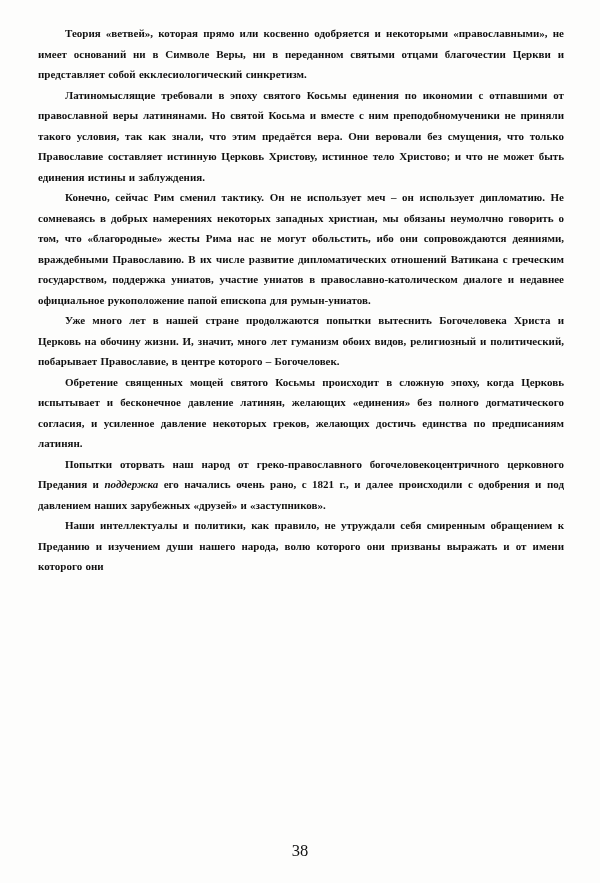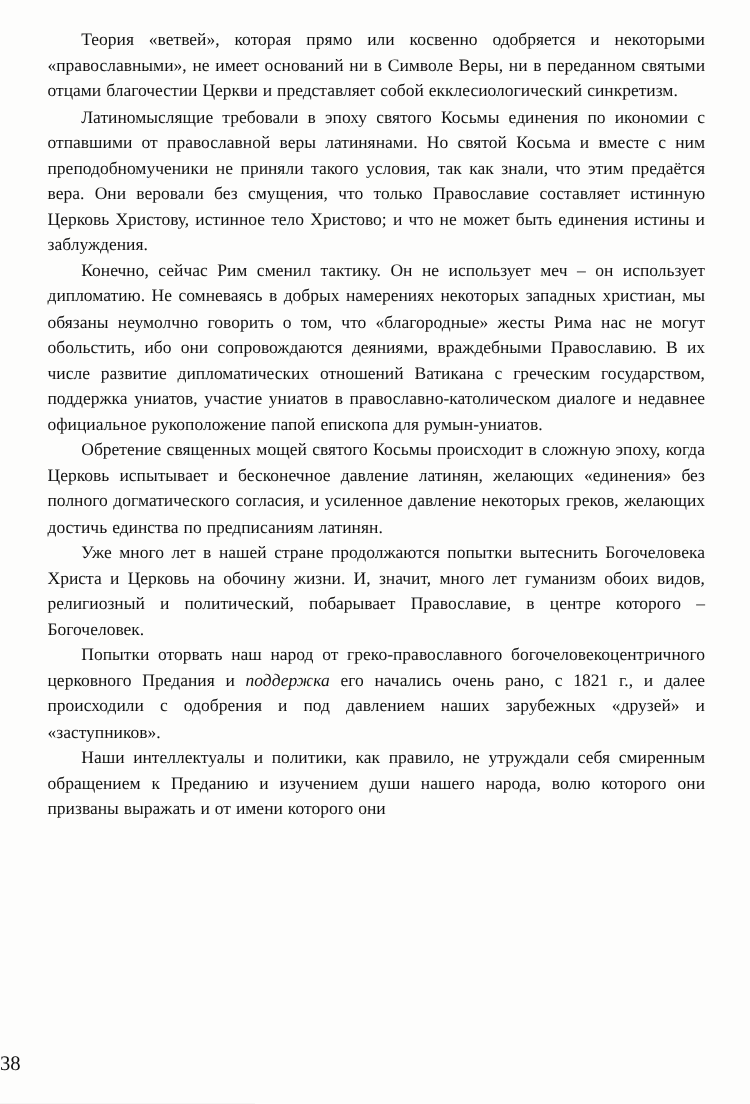--- a/index.html
+++ b/index.html
@@ -20,44 +20,45 @@
     overflow: hidden;
   }
   .text-block {
     width: 100%;
   }
   .para {
     margin: 0;
     padding: 0;
     text-align: justify;
     text-indent: 27px;
-    font-size: 14px;
+    font-size: 11px;
     line-height: 20.5px;
     word-spacing: 0.5px;
+    font-weight: bold;
   }
   .para .italic {
     font-style: italic;
   }
   .page-number {
     position: absolute;
     left: 0;
     right: 0;
     bottom: 22px;
-    text-align: left;
+    text-align: center;
     font-size: 16.5px;
     color: #111111;
   }
 </style>
 </head>
 <body>
 
 <div class="page">
   <div class="text-block" id="paragraphs">
       <p class="para"><span>Теория «ветвей», которая прямо или косвенно одобряется и некоторыми «православными», не имеет оснований ни в Символе Веры, ни в переданном святыми отцами благочестии Церкви и представляет собой екклесиологический синкретизм.</span></p>
       <p class="para"><span>Латиномыслящие требовали в эпоху святого Косьмы единения по икономии с отпавшими от православной веры латинянами. Но святой Косьма и вместе с ним преподобномученики не приняли такого условия, так как знали, что этим предаётся вера. Они веровали без смущения, что только Православие составляет истинную Церковь Христову, истинное тело Христово; и что не может быть единения истины и заблуждения.</span></p>
       <p class="para"><span>Конечно, сейчас Рим сменил тактику. Он не использует меч – он использует дипломатию. Не сомневаясь в добрых намерениях некоторых западных христиан, мы обязаны неумолчно говорить о том, что «благородные» жесты Рима нас не могут обольстить, ибо они сопровождаются деяниями, враждебными Православию. В их числе развитие дипломатических отношений Ватикана с греческим государством, поддержка униатов, участие униатов в православно-католическом диалоге и недавнее официальное рукоположение папой епископа для румын-униатов.</span></p>
+      <p class="para"><span>Уже много лет в нашей стране продолжаются попытки вытеснить Богочеловека Христа и Церковь на обочину жизни. И, значит, много лет гуманизм обоих видов, религиозный и политический, побарывает Православие, в центре которого – Богочеловек.</span></p>
       <p class="para"><span>Обретение священных мощей святого Косьмы происходит в сложную эпоху, когда Церковь испытывает и бесконечное давление латинян, желающих «единения» без полного догматического согласия, и усиленное давление некоторых греков, желающих достичь единства по предписаниям латинян.</span></p>
-      <p class="para"><span>Уже много лет в нашей стране продолжаются попытки вытеснить Богочеловека Христа и Церковь на обочину жизни. И, значит, много лет гуманизм обоих видов, религиозный и политический, побарывает Православие, в центре которого – Богочеловек.</span></p>
       <p class="para"><span>Попытки оторвать наш народ от греко-православного богочеловекоцентричного церковного Предания и </span><span class="italic">поддержка</span><span> его начались очень рано, с 1821 г., и далее происходили с одобрения и под давлением наших зарубежных «друзей» и «заступников».</span></p>
       <p class="para"><span>Наши интеллектуалы и политики, как правило, не утруждали себя смиренным обращением к Преданию и изучением души нашего народа, волю которого они призваны выражать и от имени которого они</span></p>
     </div>
   <div class="page-number">38</div>
 </div>
 
 </body></html>

